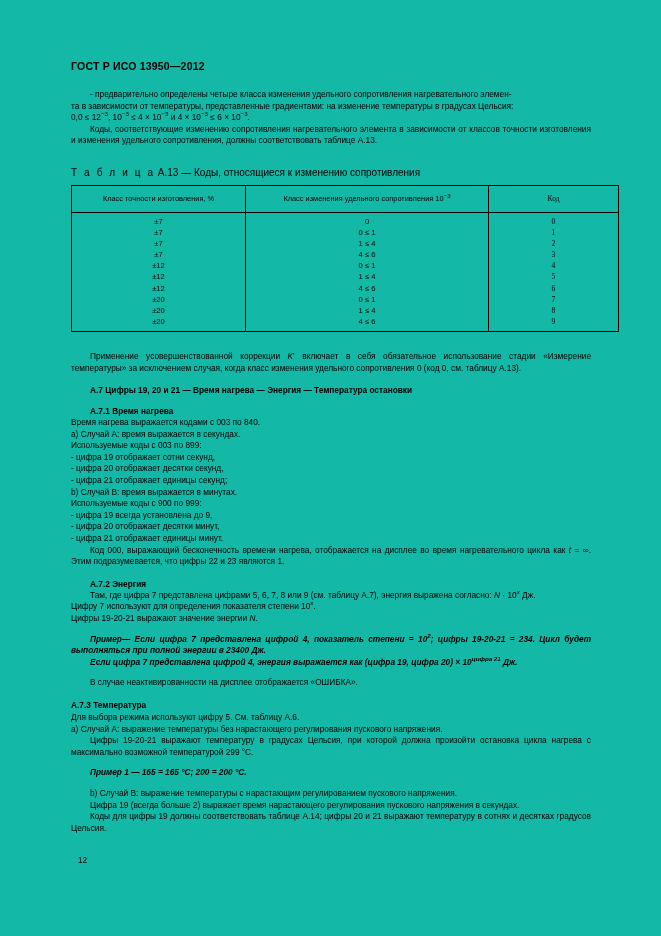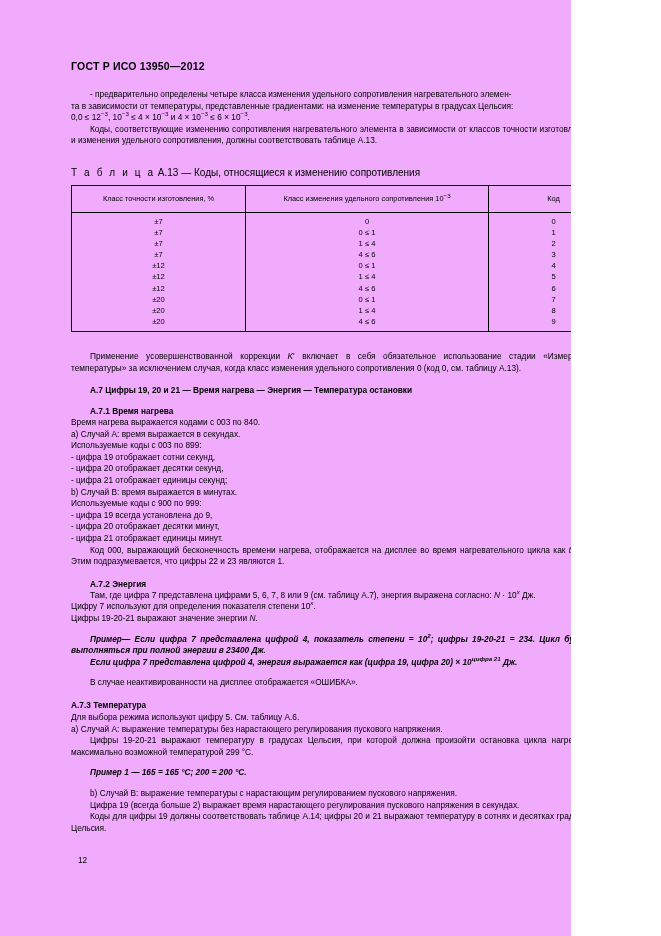--- a/index.html
+++ b/index.html
@@ -6,23 +6,23 @@
     margin: 0;
     padding: 0;
     background: #ffffff;
   }
   body {
     font-family: "Liberation Sans", sans-serif;
     color: #000000;
   }
   .page {
     position: relative;
-    width: 571px;
+    width: 661px;
     height: 936px;
-    background: #f0abfc;
+    background: #14b8a6;
     overflow: hidden;
     box-sizing: border-box;
   }
   .content {
     position: absolute;
     left: 71px;
     top: 60px;
     width: 520px;
   }
 
@@ -68,21 +68,21 @@
     padding: 0;
   }
   table.codes th {
     height: 26px;
     vertical-align: middle;
     font-size: 7.4px;
     padding: 0 4px;
   }
   table.codes .col1 { width: 165px; }
   table.codes .col2 { width: 234px; }
-  table.codes .col3 { width: 121px; }
+  table.codes .col3 { width: 121px; font-family: Liberation Serif, serif; }
   table.codes td.body-cell {
     border-left: 1px solid #000;
     border-right: 1px solid #000;
     border-top: none;
     border-bottom: none;
     padding: 3px 0 4px 0;
     line-height: 11.1px;
     vertical-align: top;
   }
   table.codes tr.body-row td { border-bottom: 1px solid #000; }

